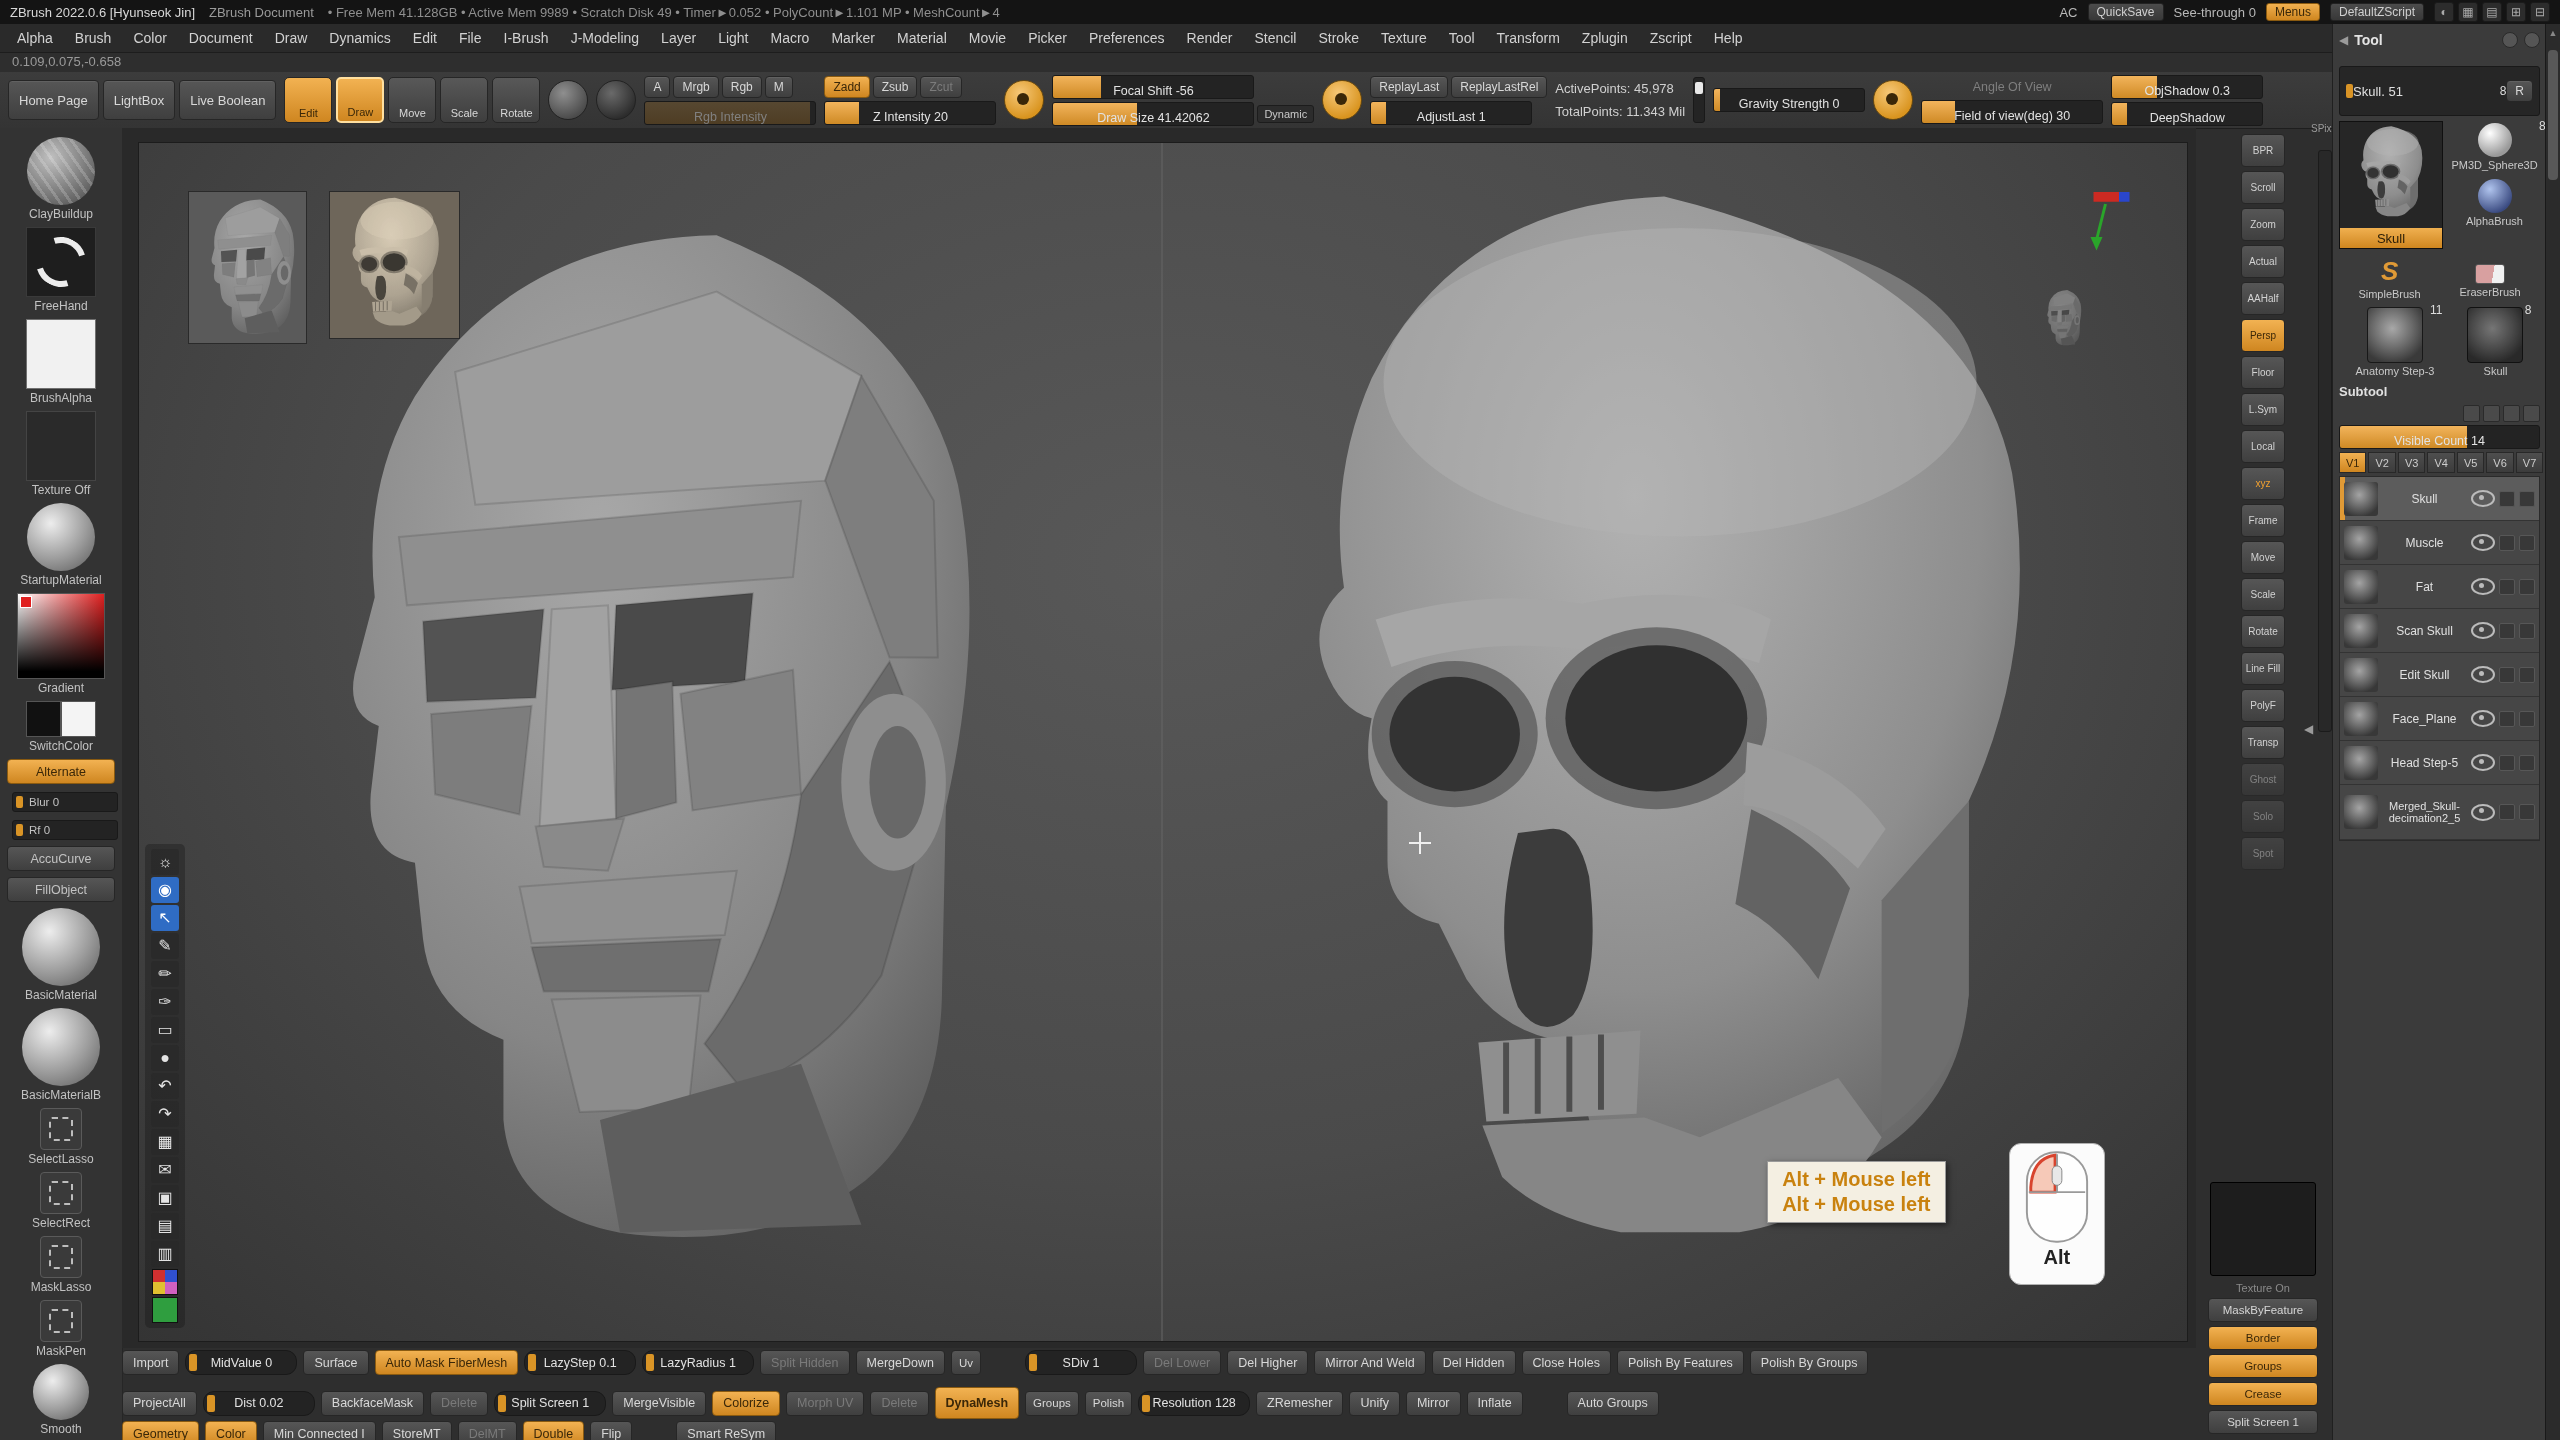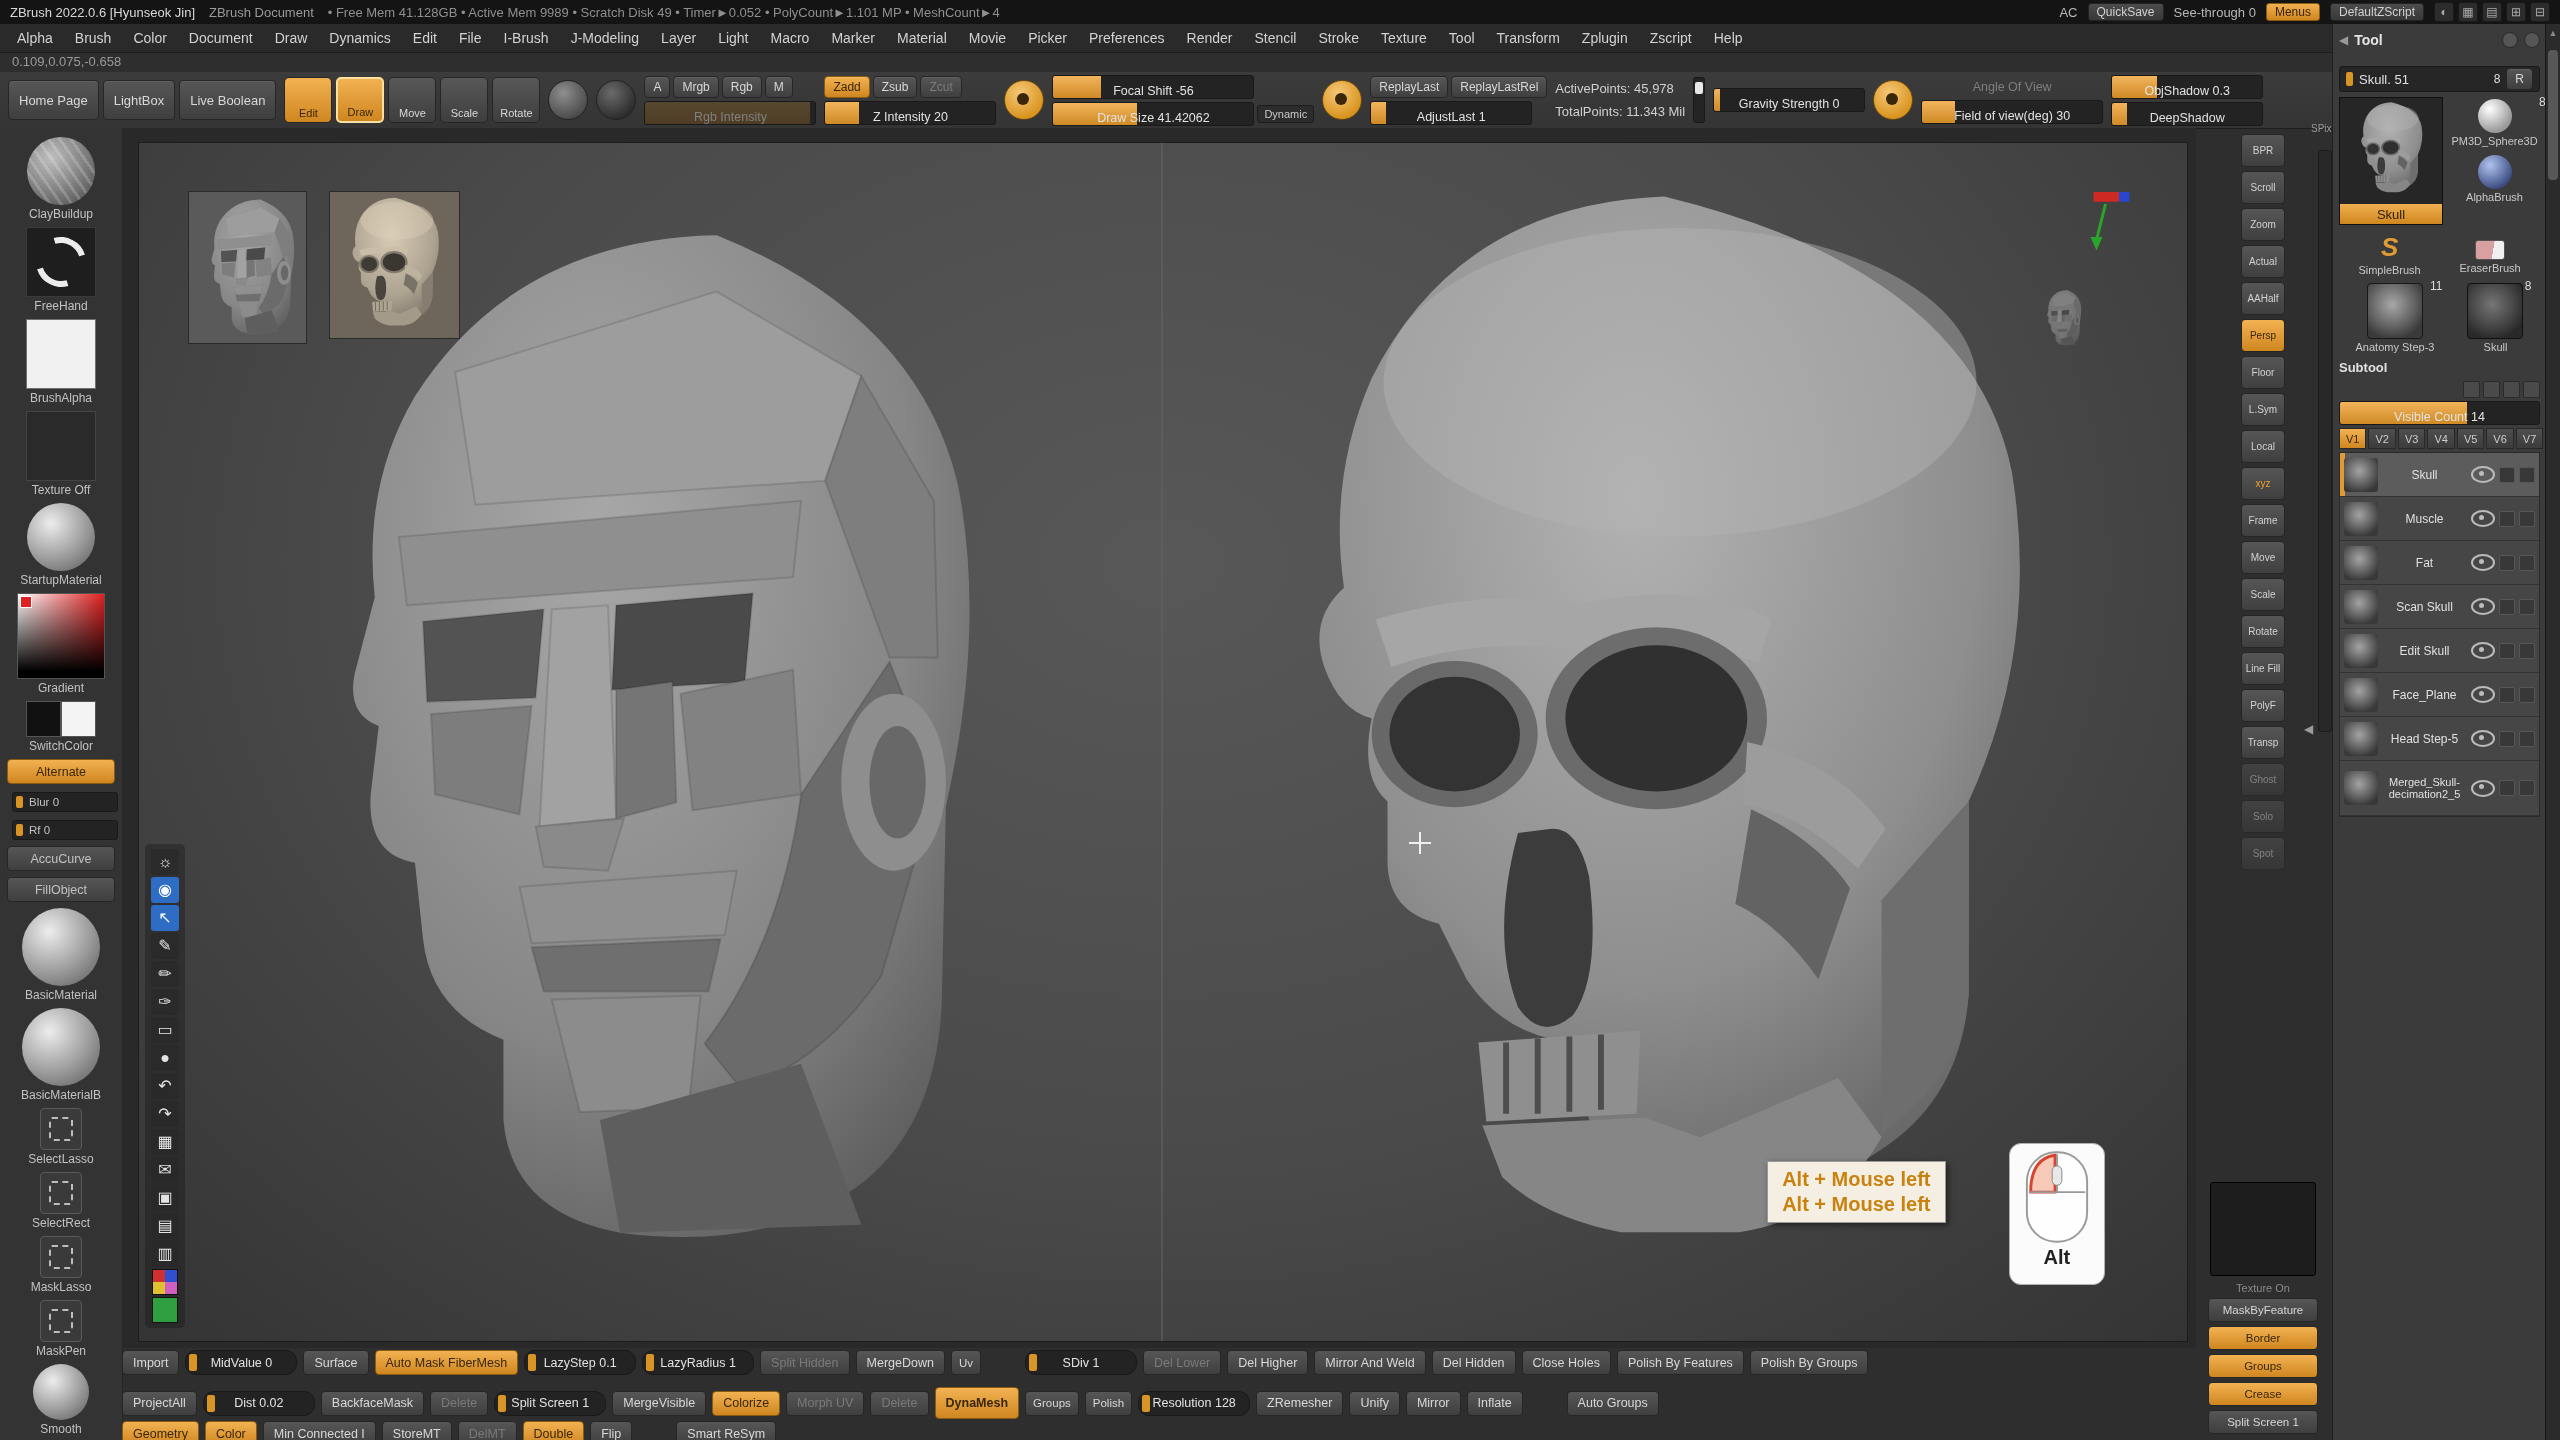--- a/index.html
+++ b/index.html
@@ -114,21 +114,21 @@
   .spix{position:absolute;left:2318px;top:150px;height:580px;width:12px;background:#282828;border:1px solid #1b1b1b;border-radius:3px;}
   .spix-label{position:absolute;left:-8px;top:-28px;font-size:10px;color:#9a9a9a;white-space:nowrap;}
   .collapse-mid{position:absolute;left:2304px;top:722px;color:#9a9a9a;font-size:12px;}
   
   .toolpanel{position:absolute;left:2332px;right:14px;top:24px;bottom:0;background:#3b3b3b;border-left:1px solid #202020;padding:4px 6px;box-sizing:border-box;display:flex;flex-direction:column;gap:3px;overflow:hidden;}
   .tp-head{display:flex;align-items:center;gap:6px;height:24px;}
   .tp-collapse{color:#9a9a9a;font-size:12px;}
   .tp-title{font-size:14px;color:#e4e4e4;font-weight:bold;flex:1;}
   .tp-hico{width:14px;height:14px;border-radius:50%;background:#555;border:1px solid #2a2a2a;display:inline-block;}
   .tp-row{display:flex;gap:3px;margin:1px 0;}
-  .tp-toolname{display:flex;align-items:center;gap:6px;background:#262626;border:1px solid #191919;border-radius:3px;height:24px;padding:0 6px;position:relative;}
+  .tp-toolname{display:flex;align-items:center;background:#262626;border:1px solid #191919;border-radius:3px;height:24px;padding:12px 6px;position:relative;}
   .tp-toolname::before{content:"";width:7px;height:14px;background:#d99426;border-radius:2px;}
   .tn{flex:1;font-size:13px;color:#e0e0e0;}
   .badge{font-size:12px;color:#ddd;}
   .tp-cur{display:flex;gap:6px;margin:2px 0;}
   .bigthumb{width:102px;height:126px;background:#262626;border:1px solid #101010;position:relative;flex:none;}
   .bigthumb svg{width:100%;height:82%;}
   .bt-label{position:absolute;left:0;right:0;bottom:0;height:20px;background:linear-gradient(#f0b050,#cf861f);color:#2e2008;font-size:13px;display:flex;align-items:center;justify-content:center;}
   .curside{display:flex;flex-direction:column;gap:8px;flex:1;align-items:center;padding-top:2px;}
   .ct{display:flex;flex-direction:column;align-items:center;gap:2px;position:relative;}
   .ct-l{font-size:11px;color:#c8c8c8;white-space:nowrap;}

